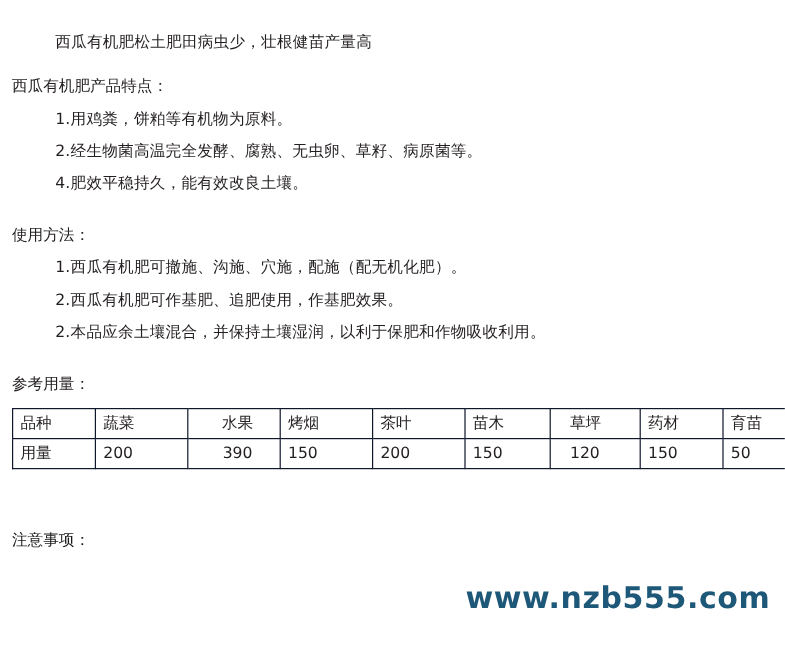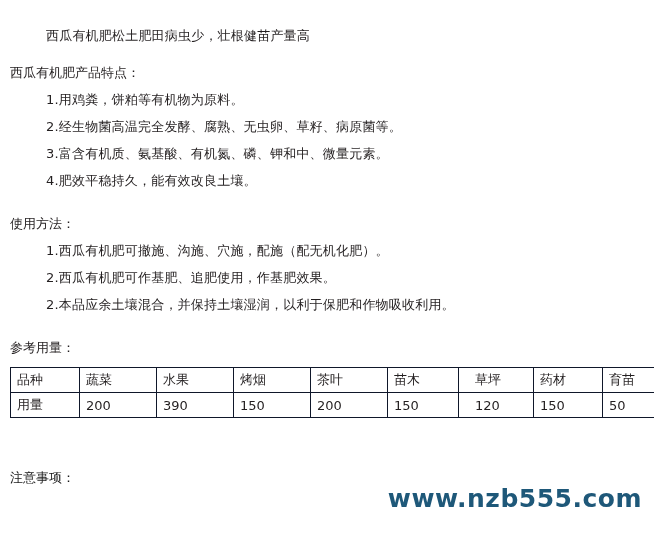--- a/index.html
+++ b/index.html
@@ -52,21 +52,21 @@
     border: 1px solid #0f172a;
     height: 24px;
     font-size: 13px;
     padding: 0 0 0 6px;
     color: #231f20;
     vertical-align: middle;
     white-space: nowrap;
   }
   table.dose td.c0 { width: 62px; }
   table.dose td.c1 { width: 70px; }
-  table.dose td.c2 { width: 70px; }
+  table.dose td.c2 { width: 70px; text-align: center; }
   table.dose td.c3 { width: 70px; }
   table.dose td.c4 { width: 70px; }
   table.dose td.c5 { width: 64px; }
   table.dose td.c6 { width: 58px; padding-left: 16px; }
   table.dose td.c7 { width: 62px; }
   table.dose td.c8 { width: 52px; }
   .notice-title {
     font-size: 13px;
     line-height: 27px;
     color: #1a1a1a;
@@ -90,21 +90,20 @@
 <div class="page">
 
   <div class="line">西瓜有机肥松土肥田病虫少，壮根健苗产量高</div>
 
   <div class="gap-sm"></div>
 
   <div class="section-title">西瓜有机肥产品特点：</div>
 
   <div class="line">1.用鸡粪，饼粕等有机物为原料。</div>
   <div class="line">2.经生物菌高温完全发酵、腐熟、无虫卵、草籽、病原菌等。</div>
-  <div class="line">3.富含有机质、氨基酸、有机氮、磷、钾和中、微量元素。</div>
   <div class="line">4.肥效平稳持久，能有效改良土壤。</div>
 
   <div class="gap-md"></div>
 
   <div class="section-title">使用方法：</div>
 
   <div class="line">1.西瓜有机肥可撤施、沟施、穴施，配施（配无机化肥）。</div>
   <div class="line">2.西瓜有机肥可作基肥、追肥使用，作基肥效果。</div>
   <div class="line">2.本品应余土壤混合，并保持土壤湿润，以利于保肥和作物吸收利用。</div>
 

